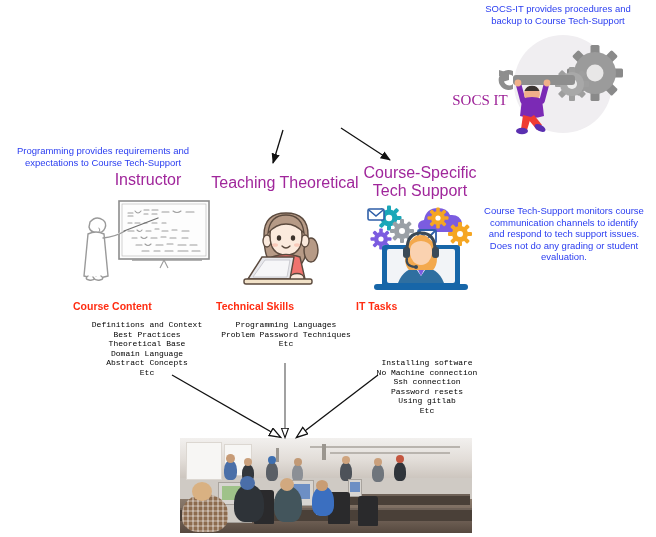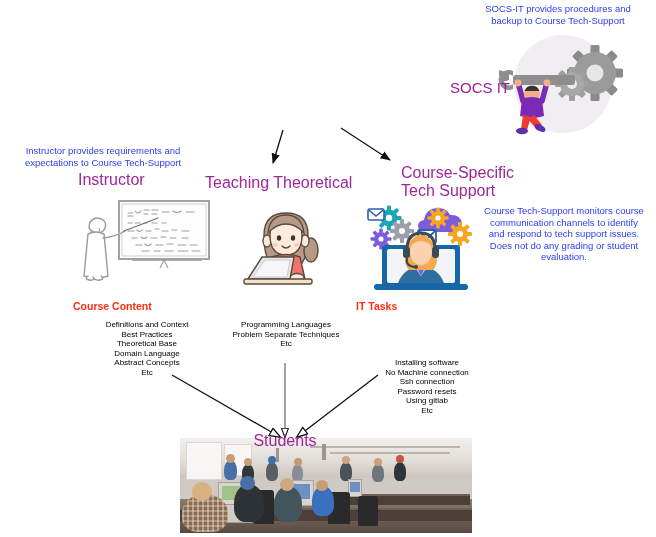--- a/index.html
+++ b/index.html
@@ -31,41 +31,42 @@
     color: #000000;
     font-size: 10.5px;
     line-height: 12.5px;
     text-align: center;
     font-family: "Liberation Sans", sans-serif;
   }
   .role-title {
     color: #a0269b;
     font-size: 16px;
     line-height: 18px;
+    text-align: center;
     font-family: "Liberation Sans", sans-serif;
   }
   .socs-label {
     color: #9c1f96;
     font-size: 15px;
     text-align: center;
     font-family: "Liberation Sans", sans-serif;
   }
   .col-head {
     color: #ff2d12;
     font-size: 10.5px;
     font-weight: bold;
     text-align: left;
     font-family: "Liberation Sans", sans-serif;
   }
   .col-list {
     color: #000000;
     font-size: 8px;
     line-height: 9.6px;
     text-align: center;
-    font-family: Liberation Sans, sans-serif;
+    font-family: Liberation Mono, monospace;
   }
   .students-label {
     color: #a0269b;
     font-size: 16px;
     text-align: center;
     font-family: "Liberation Sans", sans-serif;
     z-index: 40;
   }
 
   
@@ -204,24 +205,24 @@
       <path d="M56,71 q10,-4 20,0 l2,17 q-12,4 -24,0 z" fill="#7b2ab5"></path>
 
       <path d="M57,87 l-2,14 l6,1 l4,-13 z" fill="#ef3b33"></path>
       <path d="M68,87 l8,10 l-5,5 l-9,-11 z" fill="#ef3b33"></path>
 
       <ellipse cx="56" cy="103" rx="6" ry="3.2" fill="#5a2fb0"></ellipse>
       <ellipse cx="74" cy="100" rx="6" ry="3.2" fill="#5a2fb0" transform="rotate(28 74 100)"></ellipse>
     </svg>
   </div>
 
-  <div class="abs socs-label" style="left:440px; top:79px; width:80px;">SOCS IT</div>
-
-
-  <div class="abs blue-note" style="left:8px; top:145px; width:190px;">Instructor provides requirements and expectations to Course Tech-Support</div>
+  <div class="abs socs-label" style="left:440px; top:92px; width:80px;font-family:Liberation Serif, serif;">SOCS IT</div>
+
+
+  <div class="abs blue-note" style="left:8px; top:145px; width:190px;">Programming provides requirements and expectations to Course Tech-Support</div>
 
   <div class="abs blue-note" style="left:482px; top:205px; width:164px;">Course Tech-Support monitors course communication channels to identify and respond to tech support issues.  Does not do any grading or student evaluation.</div>
 
   <div class="abs role-title" style="left:78px; top:171px; width:140px;">Instructor</div>
 
   <div class="abs" style="left:72px; top:198px; width:142px; height:96px;">
     <svg viewBox="0 0 142 96" width="142" height="96">
 
       <rect x="47" y="3" width="90" height="58" fill="#fdfdfd" stroke="#8d8d8d" stroke-width="1.6"></rect>
       <rect x="50" y="6" width="84" height="52" fill="none" stroke="#bdbdbd" stroke-width="0.7"></rect>
@@ -298,28 +299,29 @@
 
       <ellipse cx="63" cy="73" rx="7" ry="4.5" fill="#fbeadd" stroke="#5b4a3e" stroke-width="1.3"></ellipse>
 
       <path d="M14,74 L28,52 L60,52 L56,74 z" fill="#e8e8ec" stroke="#5b4a3e" stroke-width="1.4"></path>
       <path d="M19,72 L31,55 L56,55 L53,72 z" fill="#f6f6f8" stroke="#c2c2c8" stroke-width="0.8"></path>
 
       <rect x="10" y="74" width="68" height="5" rx="2" fill="#f2e2c8" stroke="#5b4a3e" stroke-width="1.4"></rect>
     </svg>
   </div>
 
+  <div class="abs col-head" style="left:216px; top:300px; width:140px;">Technical Skills</div>
 
   <div class="abs col-list" style="left:216px; top:320px; width:140px;">
     <div>Programming Languages</div>
-    <div>Problem Separate Techniques</div>
+    <div>Problem Password Techniques</div>
     <div>Etc</div>
   </div>
 
-  <div class="abs role-title" style="left:357px; top:164px; width:126px;margin-left:44px;">
+  <div class="abs role-title" style="left:357px; top:164px; width:126px;">
     <div>Course-Specific</div>
     <div>Tech Support</div>
   </div>
 
   <div class="abs" style="left:362px; top:196px; width:118px; height:98px;">
     <svg viewBox="0 0 118 98" width="118" height="98">
 
       <path d="M62,24 q2,-12 14,-12 q9,0 12,7 q10,-1 12,8 q1,8 -8,9 l-28,0 q-8,-1 -8,-6 q0,-5 6,-6 z" fill="#7b5ce0"></path>
 
       <g>
@@ -493,15 +495,14 @@
     <div class="person plaid" style="left:2px; top:56px; width:46px; height:38px;"></div>
     <div class="head" style="left:12px; top:44px; width:20px; height:19px; background:#d9b182;"></div>
     <div class="person" style="left:54px; top:46px; width:30px; height:38px; background:#2e3338;"></div>
     <div class="head" style="left:60px; top:38px; width:15px; height:14px; background:#4a6ea8;"></div>
     <div class="person" style="left:94px; top:48px; width:28px; height:36px; background:#43555c;"></div>
     <div class="head" style="left:100px; top:40px; width:14px; height:13px; background:#d2a97f;"></div>
     <div class="person" style="left:132px; top:48px; width:22px; height:30px; background:#3b6fc0;"></div>
     <div class="head" style="left:136px; top:42px; width:12px; height:11px; background:#c99d74;"></div>
   </div>
 
-  <div class="abs students-label" style="left:230px; top:432px; width:110px;">Students</div>
 
 </div>
 
 </body></html>

